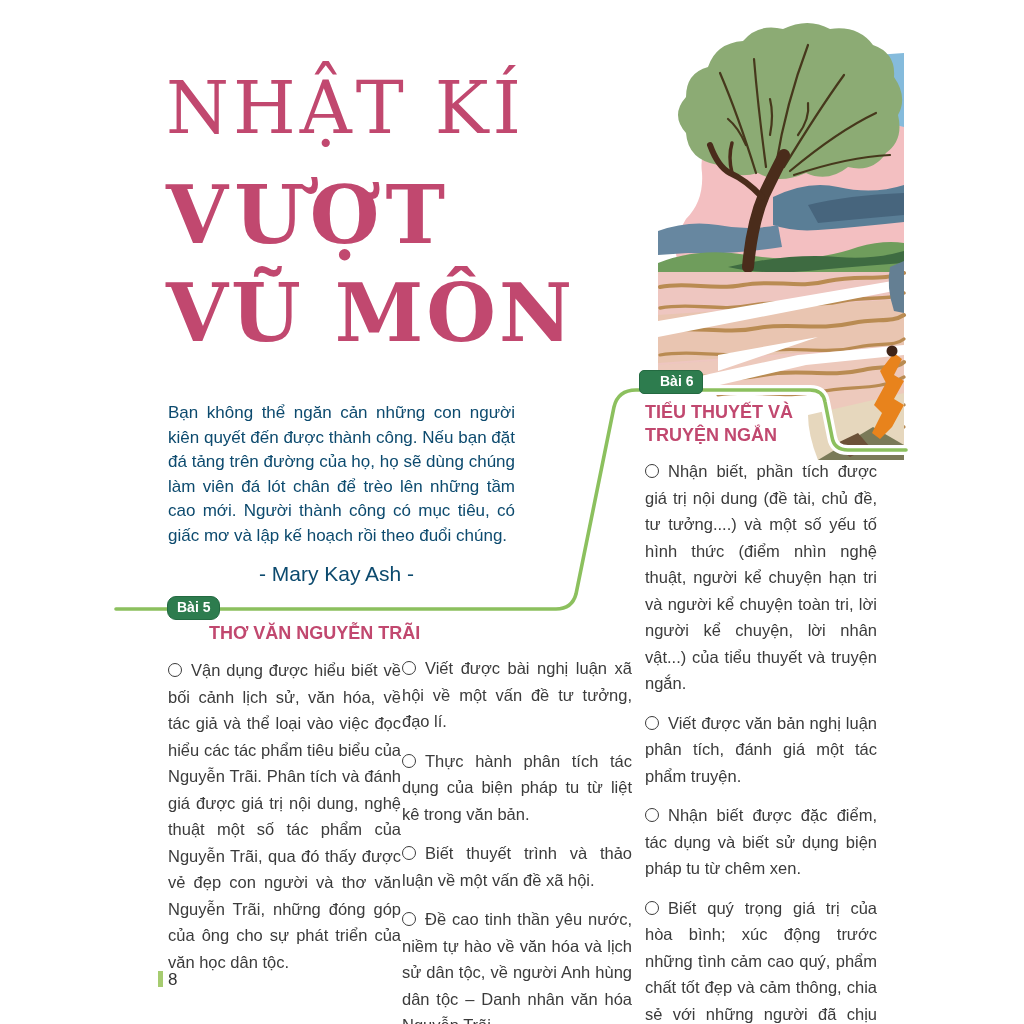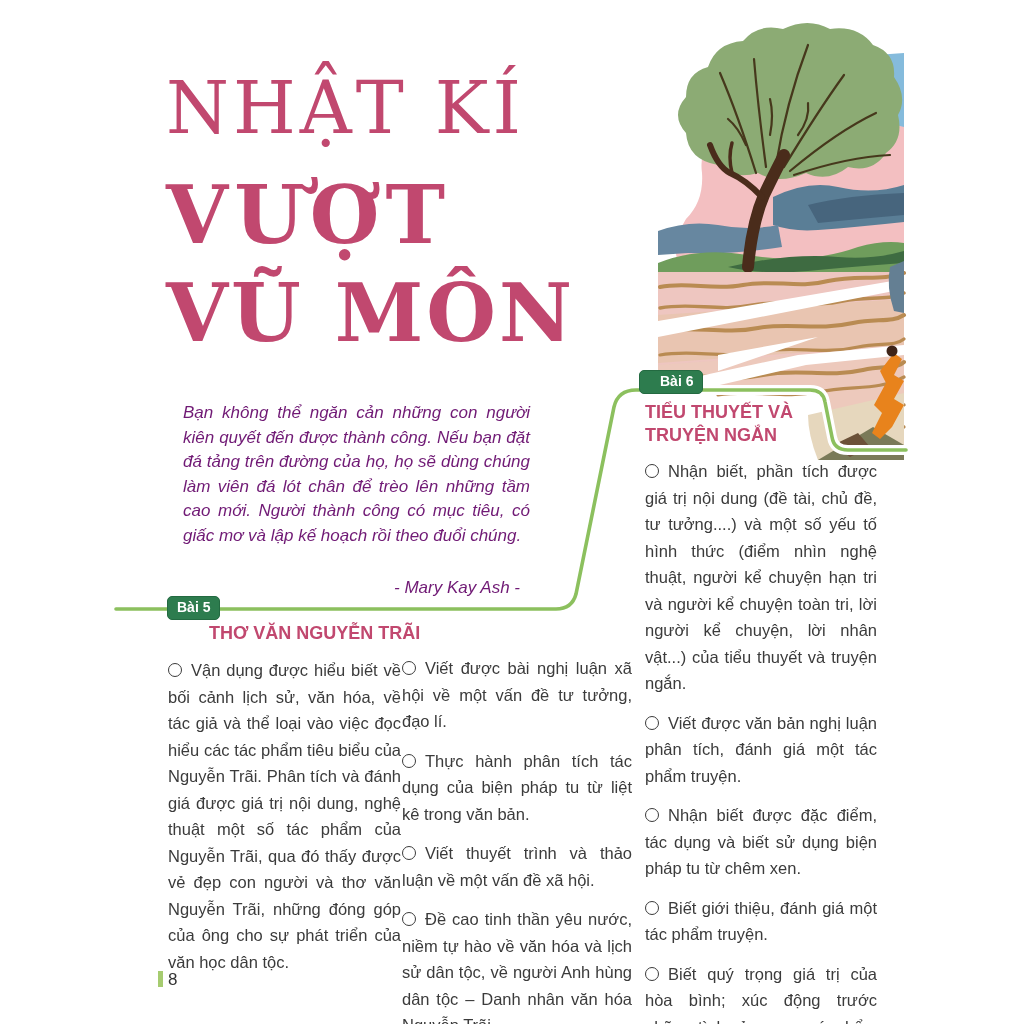--- a/index.html
+++ b/index.html
@@ -4,29 +4,29 @@
 <style>
   html,body{margin:0;padding:0;background:#fff;}
   .page{position:relative;width:1024px;height:1024px;background:#ffffff;overflow:hidden;
         font-family:"Liberation Sans",sans-serif;color:#3b3b3b;}
   
   .title-line{position:absolute;left:166px;color:#c1486f;font-family:"DejaVu Serif",serif;white-space:nowrap;}
   .t1{top:66px;font-size:72px;font-weight:500;letter-spacing:4px;}
   .t2{top:168px;font-size:80px;font-weight:bold;letter-spacing:6px;}
   .t3{top:266px;font-size:80px;font-weight:bold;letter-spacing:3px;}
   
-  .quote{position:absolute;left:183px;top:401px;width:347px;color:#701a75;font-style:italic;}
+  .quote{position:absolute;left:168px;top:401px;width:347px;color:#0c4a6e;}
   .quote .qtext{margin:0;font-size:17px;line-height:24.6px;text-align:justify;}
-  .quote .qattr{margin:29px 10px 0 0;font-size:17px;text-align:right;}
+  .quote .qattr{margin:13px 10px 0 0;font-size:21px;text-align:center;}
   
   .green-path{position:absolute;left:0;top:0;pointer-events:none;}
   
   .badge{position:absolute;background:#2d7c4e;border:1px solid #236a41;color:#fff;font-size:14px;
          font-weight:bold;padding:2px 9px 3px 9px;border-radius:5px;line-height:17px;}
-  .badge5{left:167px;top:596px;}
+  .badge5{left:167px;top:596px;border-radius:9px;}
   .badge6{left:639px;top:370px;padding-left:20px;}
   
   .sec-h{position:absolute;color:#c1486f;font-weight:bold;font-size:18px;margin:0;line-height:23px;}
   .h5{left:168px;top:622px;margin-left:41px;}
   .h6{left:645px;top:401px;}
   
   .col{position:absolute;font-size:16.5px;line-height:26.5px;text-align:justify;}
   .col1{left:168px;top:657px;width:233px;}
   .col2{left:402px;top:655px;width:230px;}
   .col3{left:645px;top:458px;width:232px;}
@@ -124,35 +124,34 @@
   <div class="badge badge5">Bài 5</div>
   <h2 class="sec-h h5">THƠ VĂN NGUYỄN TRÃI</h2>
 
   <div class="col col1">
     <p class="item"><span class="bullet"></span><span>Vận dụng được hiểu biết về bối cảnh lịch sử, văn hóa, về tác giả và thể loại vào việc đọc hiểu các tác phẩm tiêu biểu của Nguyễn Trãi. Phân tích và đánh giá được giá trị nội dung, nghệ thuật một số tác phẩm của Nguyễn Trãi, qua đó thấy được vẻ đẹp con người và thơ văn Nguyễn Trãi, những đóng góp của ông cho sự phát triển của văn học dân tộc.</span></p>
   </div>
 
   <div class="col col2">
     <p class="item"><span class="bullet"></span><span>Viết được bài nghị luận xã hội về một vấn đề tư tưởng, đạo lí.</span></p>
     <p class="item"><span class="bullet"></span><span>Thực hành phân tích tác dụng của biện pháp tu từ liệt kê trong văn bản.</span></p>
-    <p class="item"><span class="bullet"></span><span>Viết thuyết trình và thảo luận về một vấn đề xã hội.</span></p>
+    <p class="item"><span class="bullet"></span><span>Biết thuyết trình và thảo luận về một vấn đề xã hội.</span></p>
     <p class="item"><span class="bullet"></span><span>Đề cao tinh thần yêu nước, niềm tự hào về văn hóa và lịch sử dân tộc, về người Anh hùng dân tộc – Danh nhân văn hóa Nguyễn Trãi.</span></p>
   </div>
 
   <div class="badge badge6">Bài 6</div>
   <h2 class="sec-h h6">
     <span style="display:block">TIỂU THUYẾT VÀ</span>
     <span style="display:block">TRUYỆN NGẮN</span>
   </h2>
 
   <div class="col col3">
     <p class="item"><span class="bullet"></span><span>Nhận biết, phần tích được giá trị nội dung (đề tài, chủ đề, tư tưởng....) và một số yếu tố hình thức (điểm nhìn nghệ thuật, người kể chuyện hạn tri và người kể chuyện toàn tri, lời người kể chuyện, lời nhân vật...) của tiểu thuyết và truyện ngắn.</span></p>
     <p class="item"><span class="bullet"></span><span>Viết được văn bản nghị luận phân tích, đánh giá một tác phẩm truyện.</span></p>
     <p class="item"><span class="bullet"></span><span>Nhận biết được đặc điểm, tác dụng và biết sử dụng biện pháp tu từ chêm xen.</span></p>
-    <p class="item"><span class="bullet"></span><span>Biết giới thiệu, đánh giá một tác phẩm truyện.</span></p>
     <p class="item"><span class="bullet"></span><span>Biết quý trọng giá trị của hòa bình; xúc động trước những tình cảm cao quý, phẩm chất tốt đẹp và cảm thông, chia sẻ với những người đã chịu nhiều mất mát, hi sinh.</span></p>
   </div>
 
   <div class="footer">
     <span class="pagebar"></span><span class="pagenum">8</span>
   </div>
 
 </div>
 
 </body></html>

